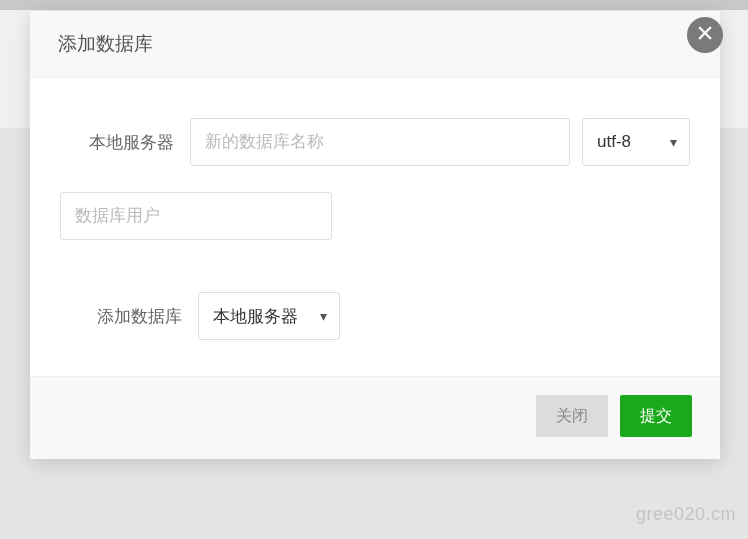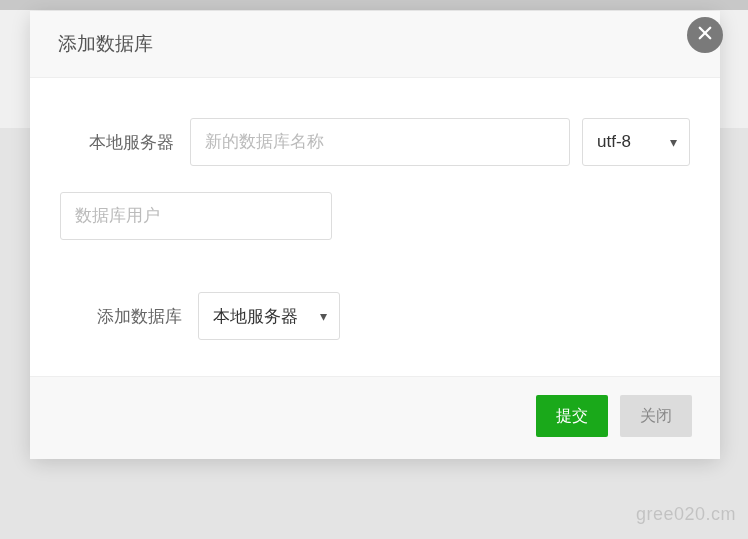--- a/index.html
+++ b/index.html
@@ -206,19 +206,19 @@
       <div class="form-control-area">
         <div class="select-box access-select">
           <span>本地服务器</span>
         </div>
       </div>
     </div>
 
   </div>
 
   <div class="dialog-footer">
+    <button class="btn btn-cancel">关闭</button>
     <button class="btn btn-submit">提交</button>
-    <button class="btn btn-cancel">关闭</button>
   </div>
 
 </div>
 
 <div class="watermark">gree020.cm</div>
 
 </body></html>

